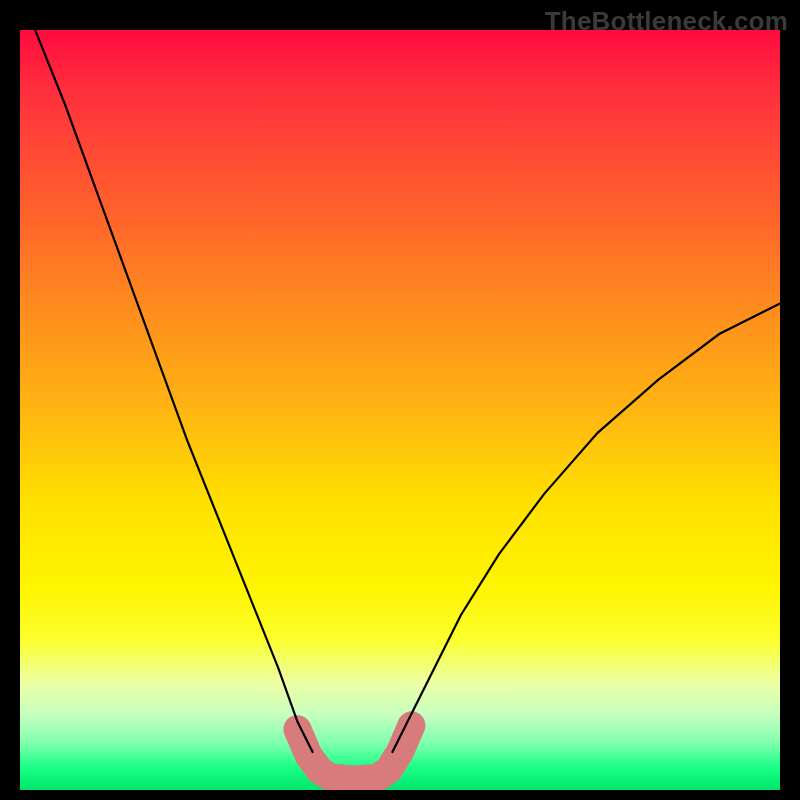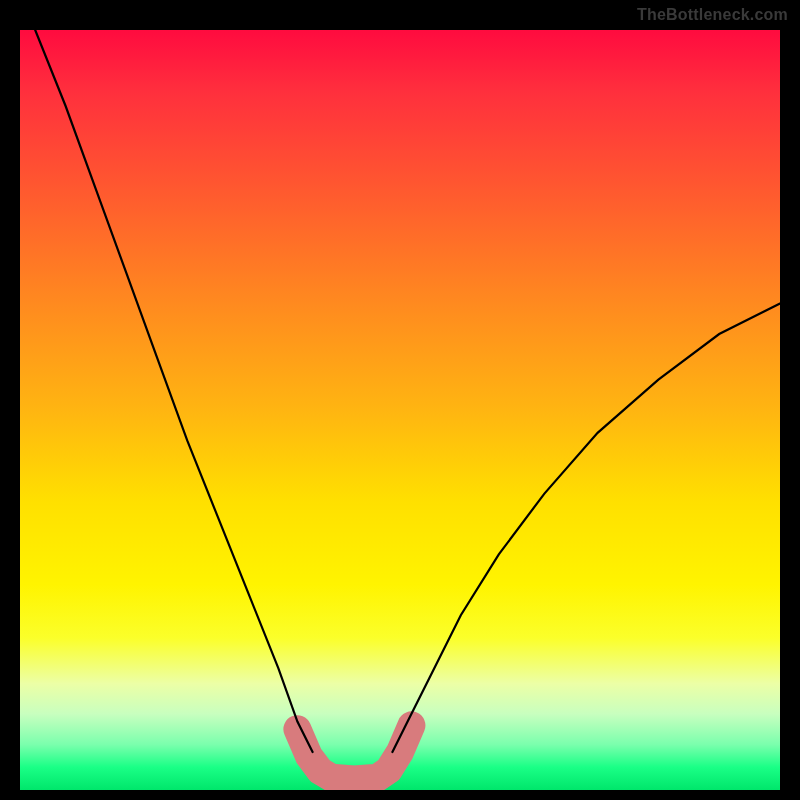--- a/index.html
+++ b/index.html
@@ -15,21 +15,21 @@
     position: relative;
     width: 800px;
     height: 800px;
     background: #000;
   }
   .watermark {
     position: absolute;
     top: 6px;
     right: 12px;
     color: #3a3a3a;
-    font-size: 16px;
+    font-size: 26px;
     font-weight: 600;
     letter-spacing: 0.2px;
     user-select: none;
   }
   .plot {
     position: absolute;
     left: 20px;
     top: 30px;
     width: 760px;
     height: 760px;

